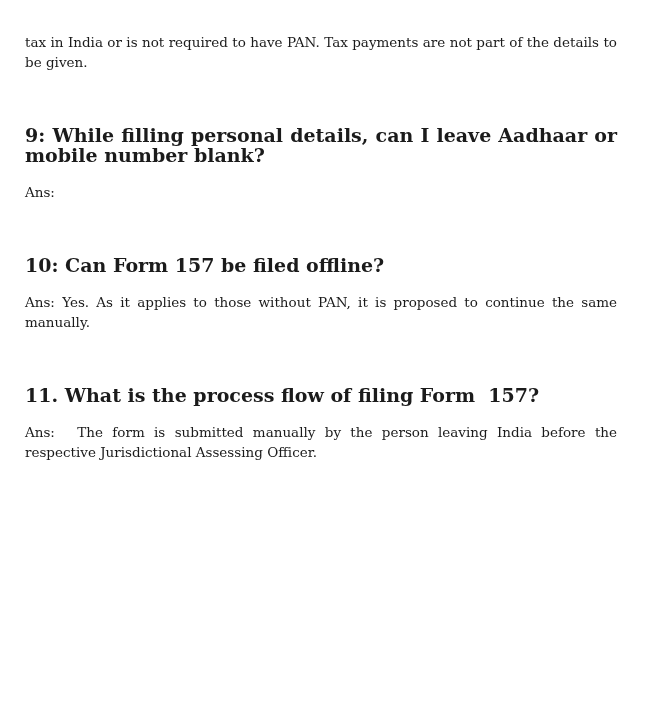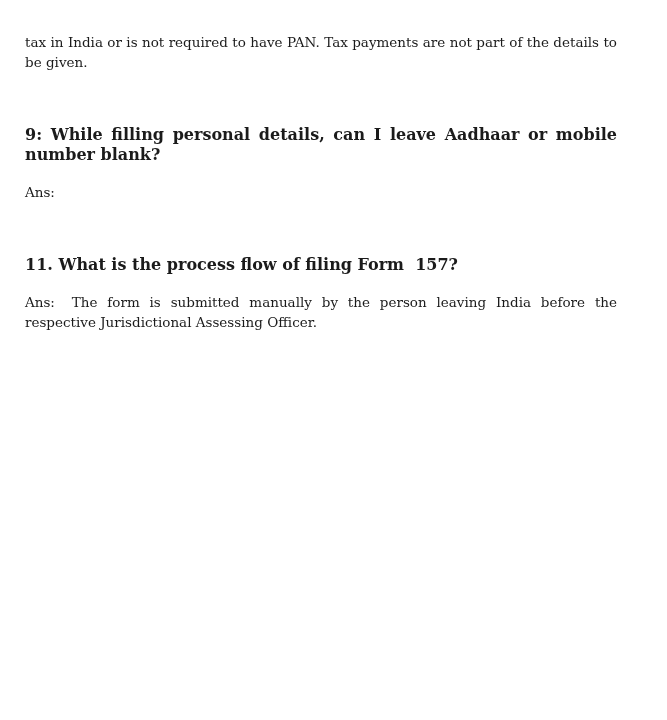--- a/index.html
+++ b/index.html
@@ -13,52 +13,54 @@
     width: 667px; height: 720px;
     padding: 32px 50px 0 25px;
     font-family: "DejaVu Serif", "Liberation Serif", serif;
     font-size: 13.5px;
     line-height: 20px;
     color: #1b1b1b;
     text-align: justify;
   }
   p, h2, ul, li { margin: 0; padding: 0; }
   .heading {
-    font-size: 16px;
+    font-size: 19px;
     font-weight: bold;
     text-align: justify;
   }
   .bold { font-weight: normal; }
   .gap-section { margin-top: 53px; }   
   .gap-para    { margin-top: 17px; }   
   ul.bullet-list {
     list-style: none;
     padding-left: 41px;
   }
   ul.bullet-list li { position: relative; }
   ul.bullet-list li + li { margin-top: 0; }
   ul.bullet-list li::before {
     content: "\2022";
     position: absolute;
     left: -20px;
     top: 0;
   }
-  .answer-gap { margin-left: 7px; }    
+  .answer-gap { margin-left: 13px; }    
 </style>
 </head>
 <body>
 
 <div class="page">
 
   <p class="body-text">tax in India or is not required to have PAN. Tax payments are not part of the details to be given.</p>
 
   <h2 class="heading gap-section">9: While filling personal details, can I leave Aadhaar or mobile number blank?</h2>
 
   <p class="body-text gap-para"><span class="bold">Ans:</span></p>
 
 
+  <h2 class="heading gap-section">10: Can Form 157 be filed offline?</h2>
 
+  <p class="body-text gap-para"><span class="bold">Ans:</span> <span>Yes. As it applies to those without PAN, it is proposed to continue the same manually.</span></p>
 
   <h2 class="heading gap-section">11. What is the process flow of filing Form&nbsp; 157?</h2>
 
   <p class="body-text gap-para"><span class="bold">Ans:</span> <span class="answer-gap">The form is submitted manually by the person leaving India before the respective Jurisdictional Assessing Officer.</span></p>
 
 </div>
 
 </body></html>

